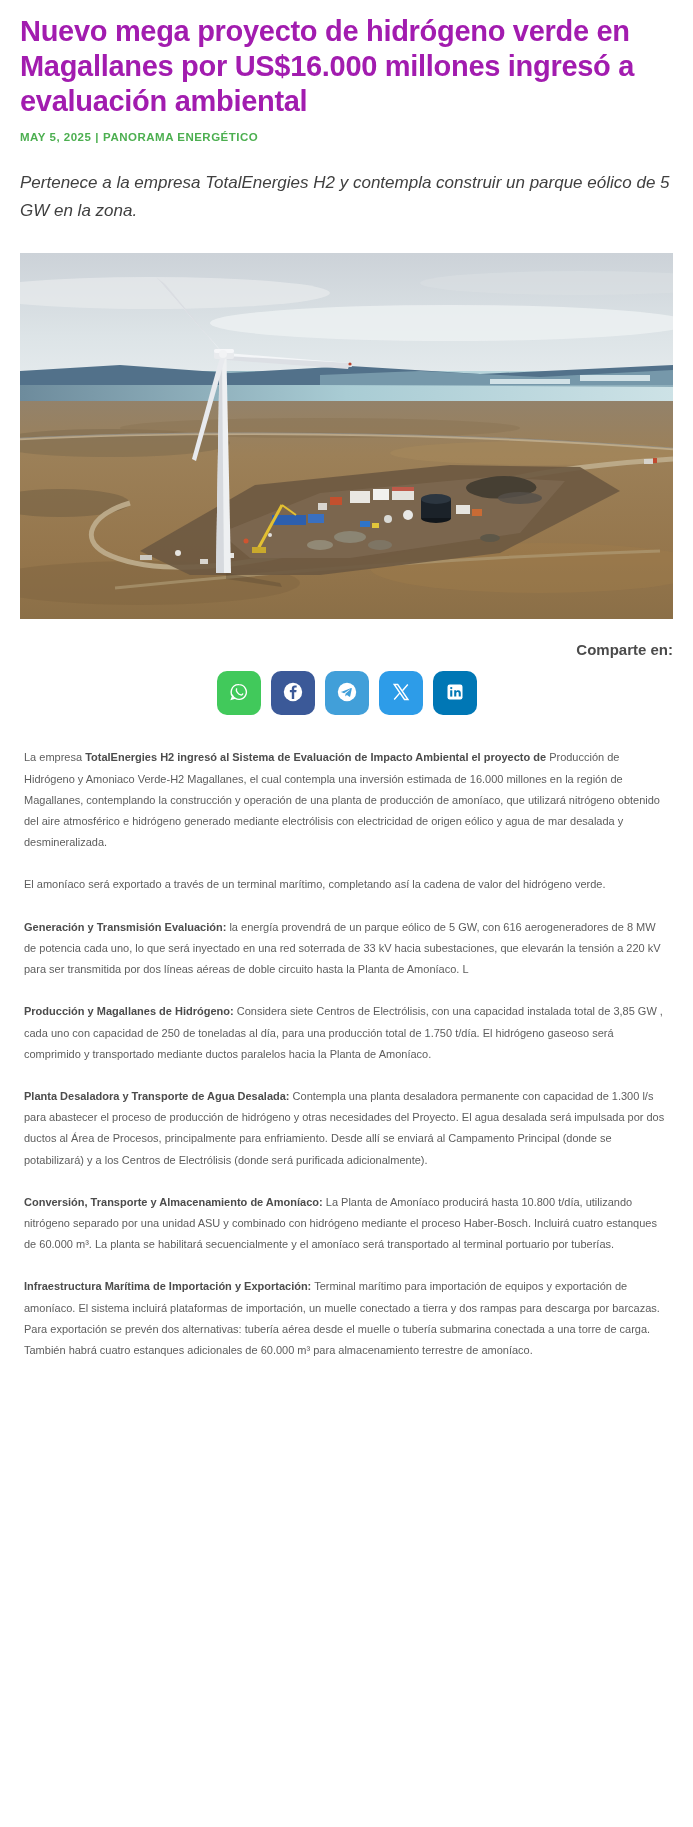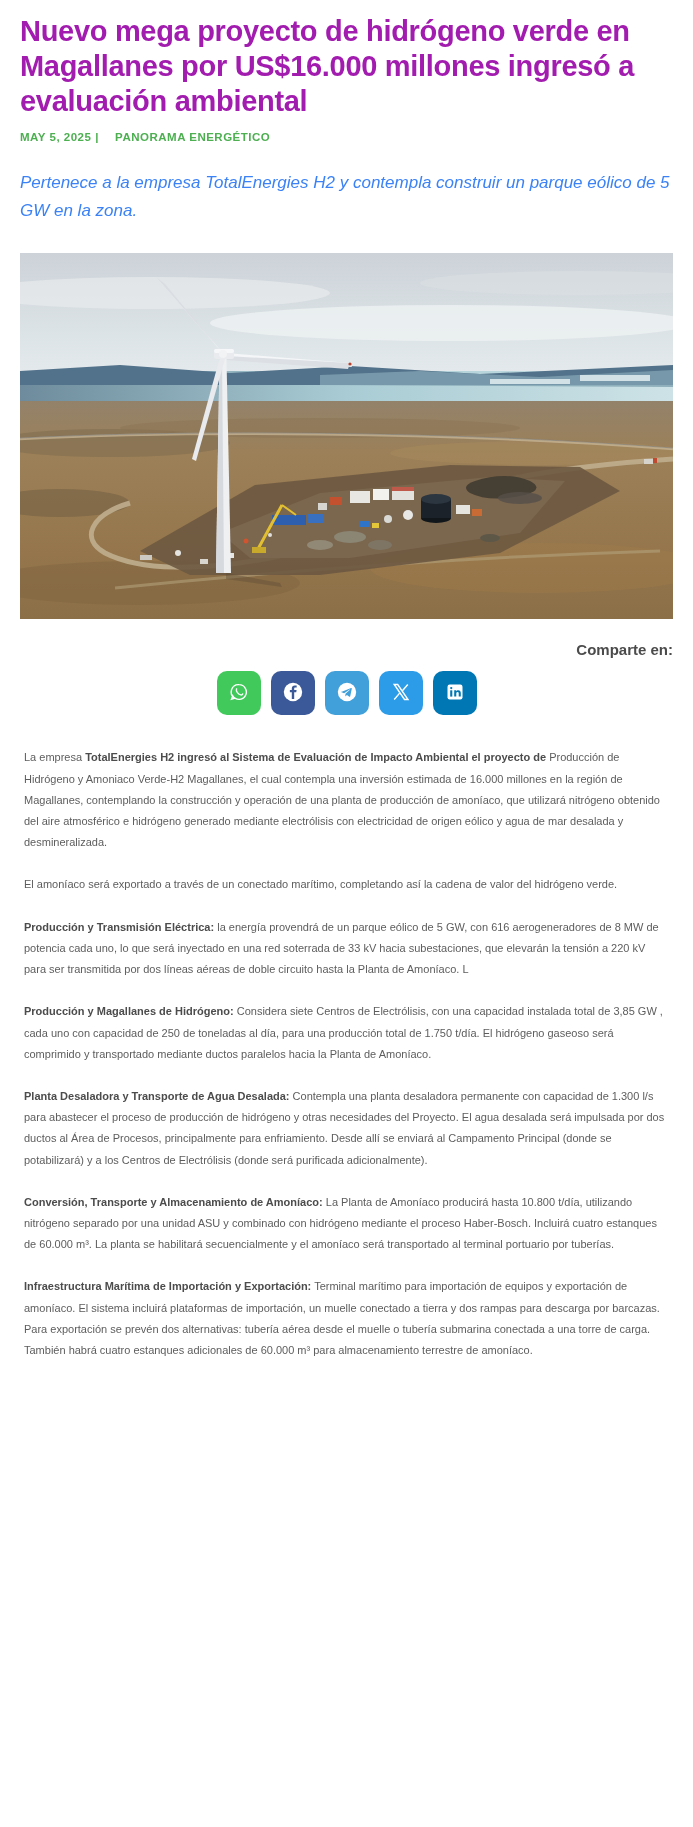--- a/index.html
+++ b/index.html
@@ -21,27 +21,27 @@
   }
   .meta-line {
     font-size:11.5px;
     font-weight:bold;
     letter-spacing:0.5px;
     color:#4caf50;
     margin:0 0 26px 0;
     text-transform:uppercase;
   }
   .meta-line .sep { margin:0 4px; }
-  .meta-line a { color:inherit; text-decoration:none; cursor:pointer;margin-left:12px; }
+  .meta-line a { color:inherit; text-decoration:none; cursor:pointer; }
 
   .subtitle {
     font-style:italic;
     font-size:17px;
     line-height:1.65;
-    color:#3b82f6;
+    color:#404040;
     margin:0 0 28px 0;
   }
 
   .photo-wrap { width:653px; height:366px; overflow:hidden; }
   .photo-wrap svg { display:block; }
 
   .share-section { margin-top:22px; }
   .share-label {
     text-align:right;
     font-weight:bold;
@@ -236,22 +236,22 @@
             <path fill="#0077b5" d="M11.2 10.3h2v.9c.3-.55 1.05-1.05 2.1-1.05 1.7 0 2.5 1.05 2.5 2.9v3.55h-2.1v-3.2c0-.95-.35-1.5-1.1-1.5-.8 0-1.3.55-1.3 1.5v3.2h-2.1z"></path>
           </svg>
         </span>
       </button>
 
     </div>
   </div>
 
   <div class="body-copy">
     <p><span>La empresa </span><b>TotalEnergies H2 ingresó al Sistema de Evaluación de Impacto Ambiental el proyecto de</b><span> Producción de Hidrógeno y Amoniaco Verde-H2 Magallanes, el cual contempla una inversión estimada de 16.000 millones en la región de Magallanes, contemplando la construcción y operación de una planta de producción de amoníaco, que utilizará nitrógeno obtenido del aire atmosférico e hidrógeno generado mediante electrólisis con electricidad de origen eólico y agua de mar desalada y desmineralizada.</span></p>
-    <p><span>El amoníaco será exportado a través de un conectado marítimo, completando así la cadena de valor del hidrógeno verde.</span></p>
-    <p><b>Producción y Transmisión Eléctrica:</b><span> la energía provendrá de un parque eólico de 5 GW, con 616 aerogeneradores de 8 MW de potencia cada uno, lo que será inyectado en una red soterrada de 33 kV hacia subestaciones, que elevarán la tensión a 220 kV para ser transmitida por dos líneas aéreas de doble circuito hasta la Planta de Amoníaco. L</span></p>
+    <p><span>El amoníaco será exportado a través de un terminal marítimo, completando así la cadena de valor del hidrógeno verde.</span></p>
+    <p><b>Generación y Transmisión Evaluación:</b><span> la energía provendrá de un parque eólico de 5 GW, con 616 aerogeneradores de 8 MW de potencia cada uno, lo que será inyectado en una red soterrada de 33 kV hacia subestaciones, que elevarán la tensión a 220 kV para ser transmitida por dos líneas aéreas de doble circuito hasta la Planta de Amoníaco. L</span></p>
     <p><b>Producción y Magallanes de Hidrógeno:</b><span> Considera siete Centros de Electrólisis, con una capacidad instalada total de 3,85 GW , cada uno con capacidad de 250 de toneladas al  día, para una producción total de 1.750 t/día. El hidrógeno gaseoso será comprimido y transportado mediante ductos paralelos hacia la Planta de Amoníaco.</span></p>
     <p><b>Planta Desaladora y Transporte de Agua Desalada:</b><span> Contempla una planta desaladora permanente con capacidad de 1.300 l/s para abastecer el proceso de producción de hidrógeno y otras necesidades del Proyecto. El agua desalada será impulsada por dos ductos al Área de Procesos, principalmente para enfriamiento. Desde allí se enviará al Campamento Principal (donde se potabilizará) y a los Centros de Electrólisis (donde será purificada adicionalmente).</span></p>
     <p><b>Conversión, Transporte y Almacenamiento de Amoníaco:</b><span> La Planta de Amoníaco producirá hasta 10.800 t/día, utilizando nitrógeno separado por una unidad ASU y combinado con hidrógeno mediante el proceso Haber-Bosch. Incluirá cuatro estanques de 60.000 m³. La planta se habilitará secuencialmente y el amoníaco será transportado al terminal portuario por tuberías.</span></p>
     <p><b>Infraestructura Marítima de Importación y Exportación:</b><span> Terminal marítimo para importación de equipos y exportación de amoníaco. El sistema incluirá plataformas de importación, un muelle conectado a tierra y dos rampas para descarga por barcazas. Para exportación se prevén dos alternativas: tubería aérea desde el muelle o tubería submarina conectada a una torre de carga. También habrá cuatro estanques adicionales de 60.000 m³ para almacenamiento terrestre de amoníaco.</span></p>
 
   </div>
 
 </div>
 
 </body></html>

